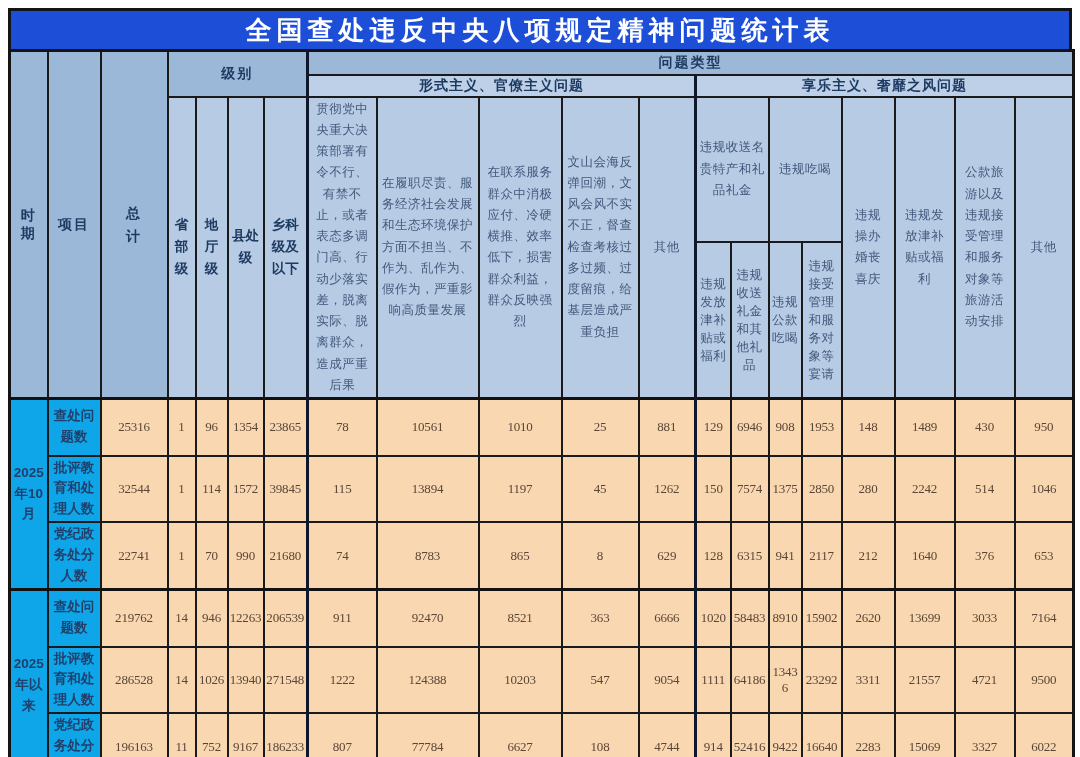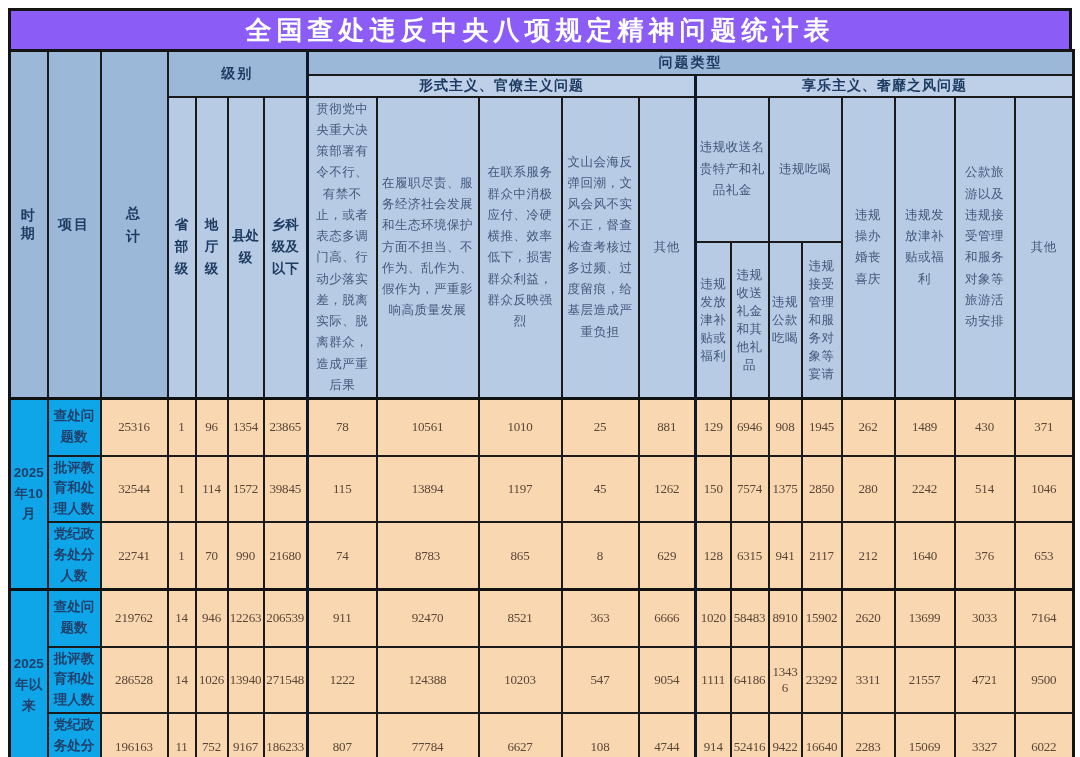--- a/index.html
+++ b/index.html
@@ -1,18 +1,18 @@
 <!DOCTYPE html>
 <html><head>
 <meta charset="utf-8">
 <style>
   html,body{margin:0;padding:0;background:#ffffff;width:1080px;height:757px;
     font-family:"Liberation Sans",sans-serif;}
   .sheet{position:absolute;top:8px;left:8px;width:1064px;}
-  .titlebar{background:#8b5cf6;border:3px solid #141414;border-bottom:none;height:38px;
+  .titlebar{background:#1d4ed8;border:3px solid #141414;border-bottom:none;height:38px;
     display:flex;align-items:center;justify-content:center;color:#ffffff;font-weight:bold;
     font-size:26px;letter-spacing:5px;}
   table{border-collapse:collapse;table-layout:fixed;width:1064px;border:3px solid #141414;}
   th,td{border:2px solid #1a1a1a;padding:1px 2px;text-align:center;vertical-align:middle;
     overflow:hidden;word-break:break-all;}
   
   .hA{background:#9cb8d9;color:#1d3a61;font-weight:bold;font-size:14px;letter-spacing:2px;}
   .hB{background:#bdd0e8;color:#1d3a61;font-weight:bold;font-size:14px;letter-spacing:1px;}
   .lvl{background:#b7cbe5;color:#1d3a61;font-weight:bold;font-size:13.5px;line-height:1.65;}
   .hC{background:#b7cbe5;color:#43597b;font-family:"Liberation Serif",serif;font-weight:normal;
@@ -106,25 +106,25 @@
       <td class="num bt3">1354</td>
       <td class="num bt3">23865</td>
       <td class="num bt3 bl3">78</td>
       <td class="num bt3">10561</td>
       <td class="num bt3">1010</td>
       <td class="num bt3">25</td>
       <td class="num bt3">881</td>
       <td class="num bt3 bl3">129</td>
       <td class="num bt3">6946</td>
       <td class="num bt3">908</td>
-      <td class="num bt3">1945</td>
-      <td class="num bt3">262</td>
+      <td class="num bt3">1953</td>
+      <td class="num bt3">148</td>
       <td class="num bt3">1489</td>
       <td class="num bt3">430</td>
-      <td class="num bt3">371</td>
+      <td class="num bt3">950</td>
     </tr>
     <tr style="height:57px">
       <td class="lbl">批评教育和处理人数</td>
       <td class="num">32544</td>
       <td class="num">1</td>
       <td class="num">114</td>
       <td class="num">1572</td>
       <td class="num">39845</td>
       <td class="num bl3">115</td>
       <td class="num">13894</td>

